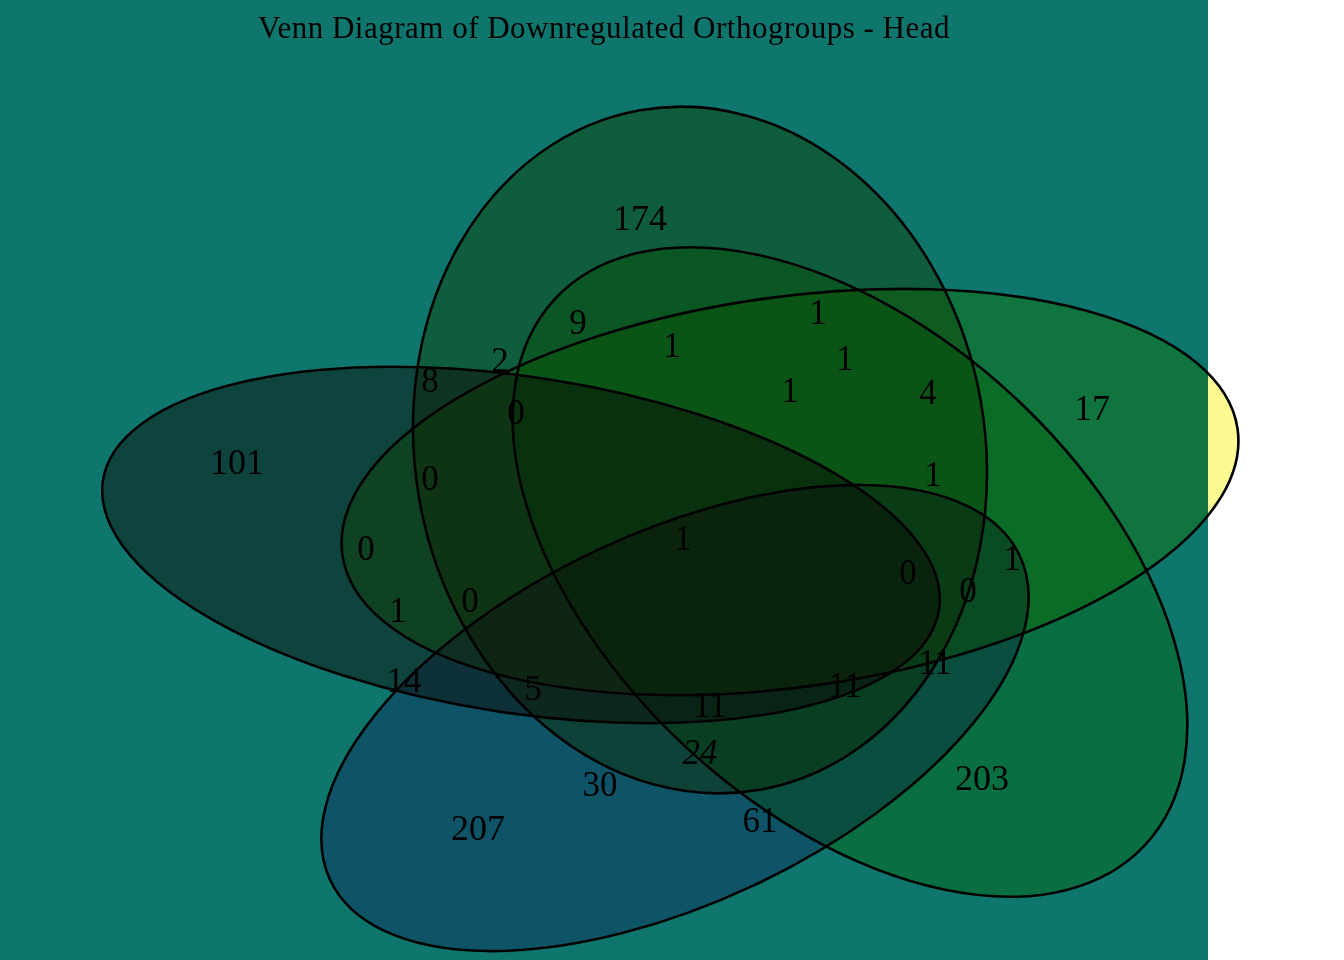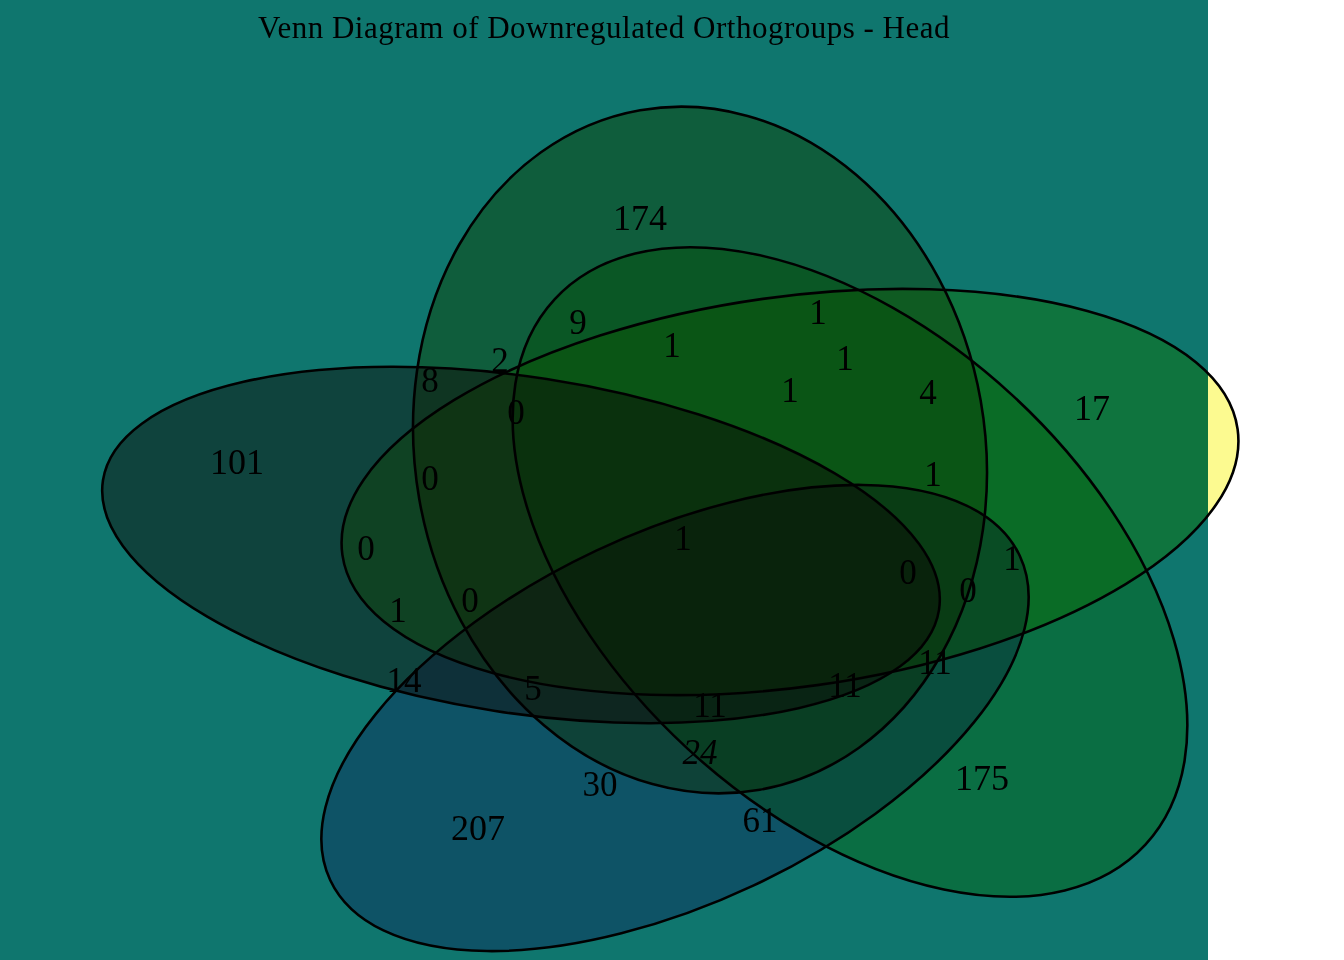--- a/index.html
+++ b/index.html
@@ -90,16 +90,16 @@
       <div class="region-label md" style="left: 470px; top: 600px;">0</div>
       <div class="region-label md" style="left: 398px; top: 610px;">1</div>
       <div class="region-label md" style="left: 404px; top: 660px; margin-top: 20px;">14</div>
       <div class="region-label md" style="left: 935px; top: 662px;">11</div>
       <div class="region-label md" style="left: 845px; top: 685px;">11</div>
       <div class="region-label md" style="left: 533px; top: 688px;">5</div>
       <div class="region-label md" style="left: 710px; top: 705px;">11</div>
       <div class="region-label md" style="left: 600px; top: 784px;">30</div>
       <div class="region-label md" style="left: 700px; top: 752px; font-style: italic;">24</div>
       <div class="region-label md" style="left: 760px; top: 772px; margin-top: 48px;">61</div>
-      <div class="region-label lg" style="left: 982px; top: 778px;">175</div>
+      <div class="region-label lg" style="left: 982px; top: 778px;">203</div>
       <div class="region-label lg" style="left: 478px; top: 828px;">207</div>
     </div>
 </div>
 
 </body></html>

